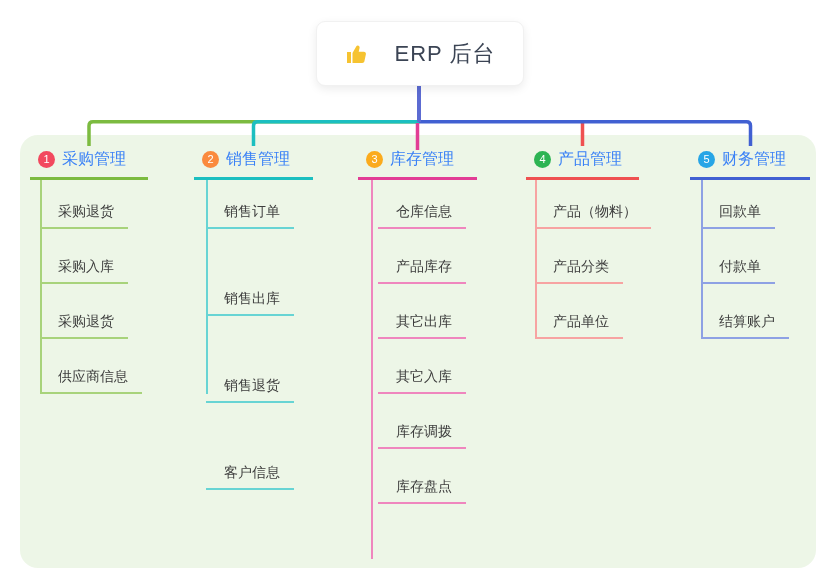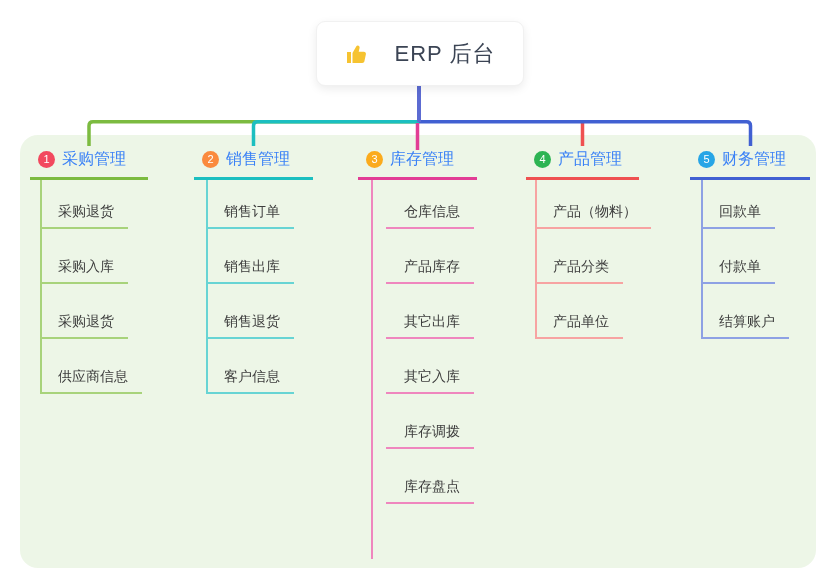--- a/index.html
+++ b/index.html
@@ -22,21 +22,21 @@
   .badge{width:17px;height:17px;border-radius:50%;display:flex;align-items:center;justify-content:center;color:#ffffff;font-size:11px;line-height:1;flex:none;}
   .h1{left:30px;top:149px;width:118px;border-bottom:3px solid #7cbb40;}
   .h2{left:194px;top:149px;width:119px;border-bottom:3px solid #1cbfc0;}
   .h3{left:358px;top:149px;width:119px;border-bottom:3px solid #e23d95;}
   .h4{left:526px;top:149px;width:113px;border-bottom:3px solid #ef5151;}
   .h5{left:690px;top:149px;width:120px;border-bottom:3px solid #4160d2;}
   .bg1{background:#f2495e;} .bg2{background:#fa8a3d;} .bg3{background:#fbab1d;} .bg4{background:#2db453;} .bg5{background:#27a5e6;}
 
   
   .children{position:absolute;top:174px;display:flex;flex-direction:column;align-items:flex-start;z-index:2;}
-  .c1{left:40px;} .c2{left:206px;} .c3{left:386px;} .c4{left:535px;} .c5{left:701px;text-align:right;}
+  .c1{left:40px;} .c2{left:206px;gap:32px;} .c3{left:378px;} .c4{left:535px;} .c5{left:701px;text-align:right;}
   .child{height:55px;display:flex;align-items:flex-end;box-sizing:border-box;padding:0 14px 6px 18px;font-size:14px;color:#3d3d3d;white-space:nowrap;}
   .c1 .child{border-bottom:2px solid #a8d37b;}
   .c2 .child{border-bottom:2px solid #67d4d4;}
   .c3 .child{border-bottom:2px solid #ef86be;}
   .c4 .child{border-bottom:2px solid #f7a3a2;}
   .c5 .child{border-bottom:2px solid #8ea1e4;}
 </style>
 </head>
 <body>
 

